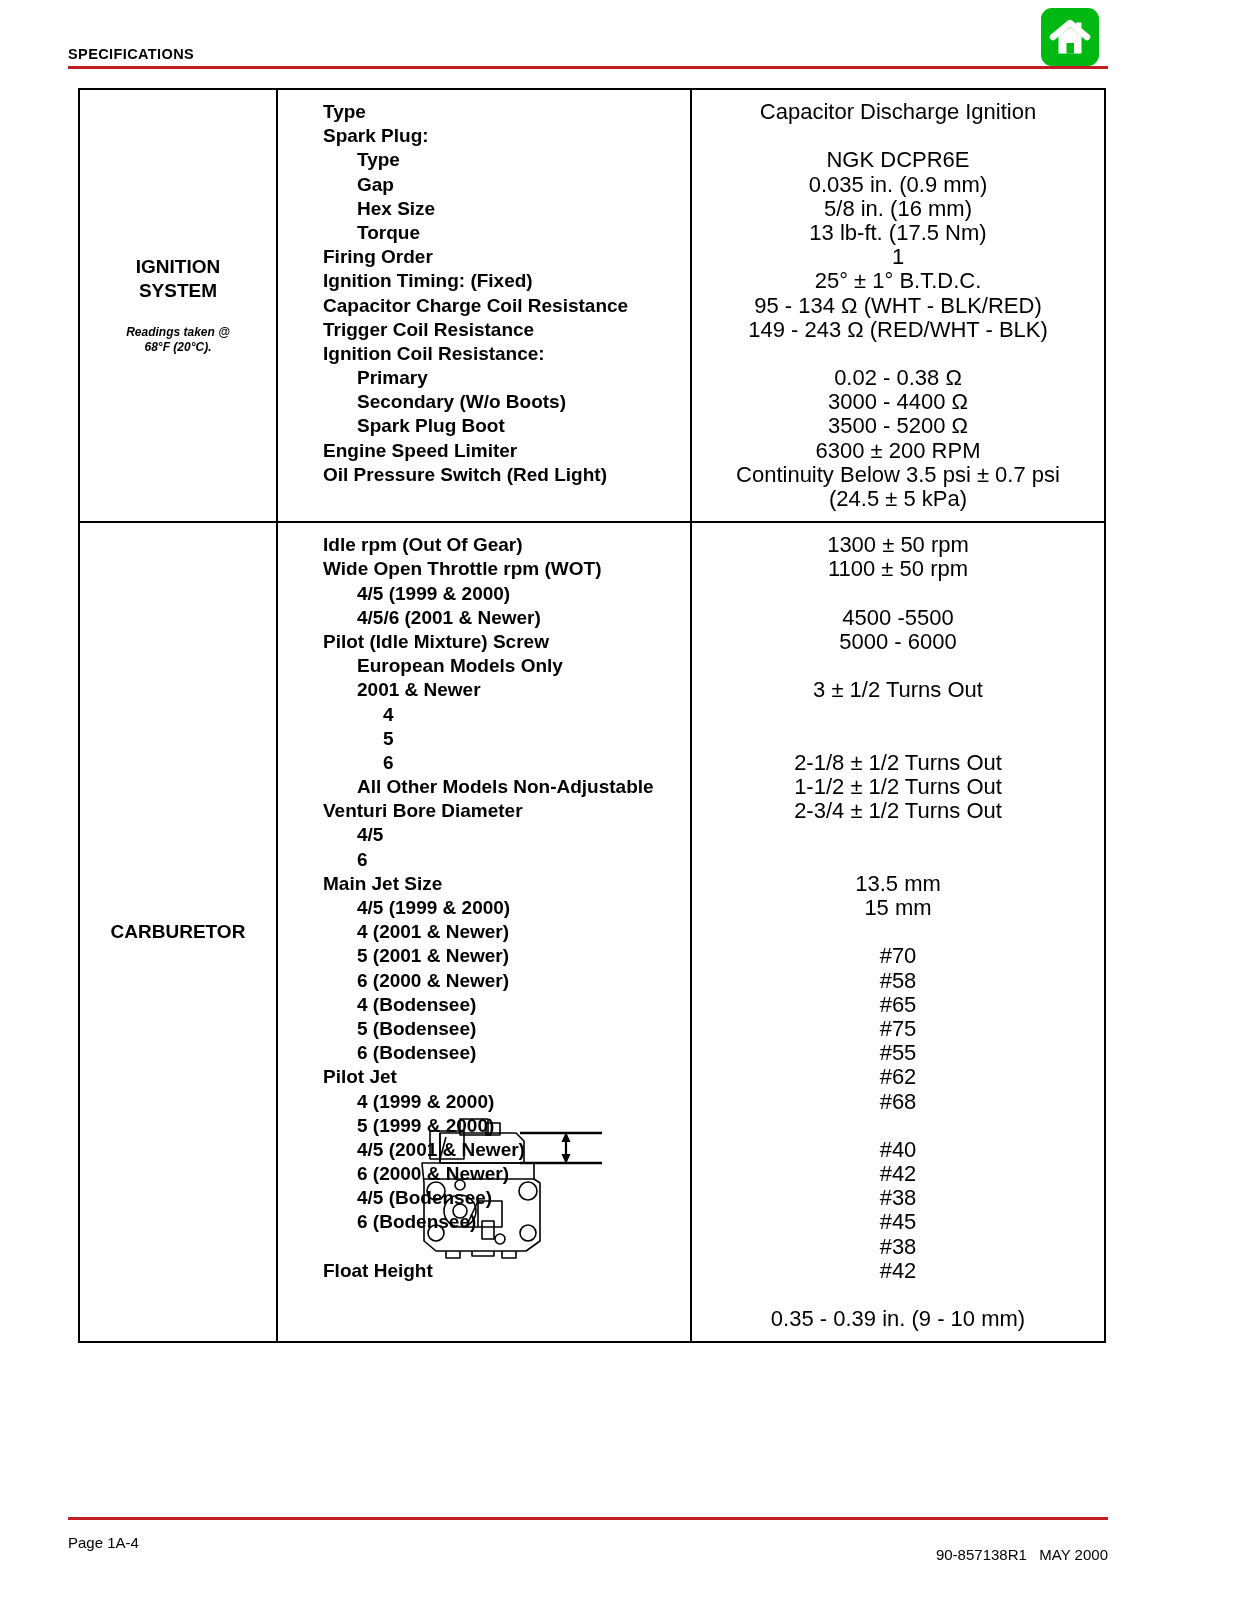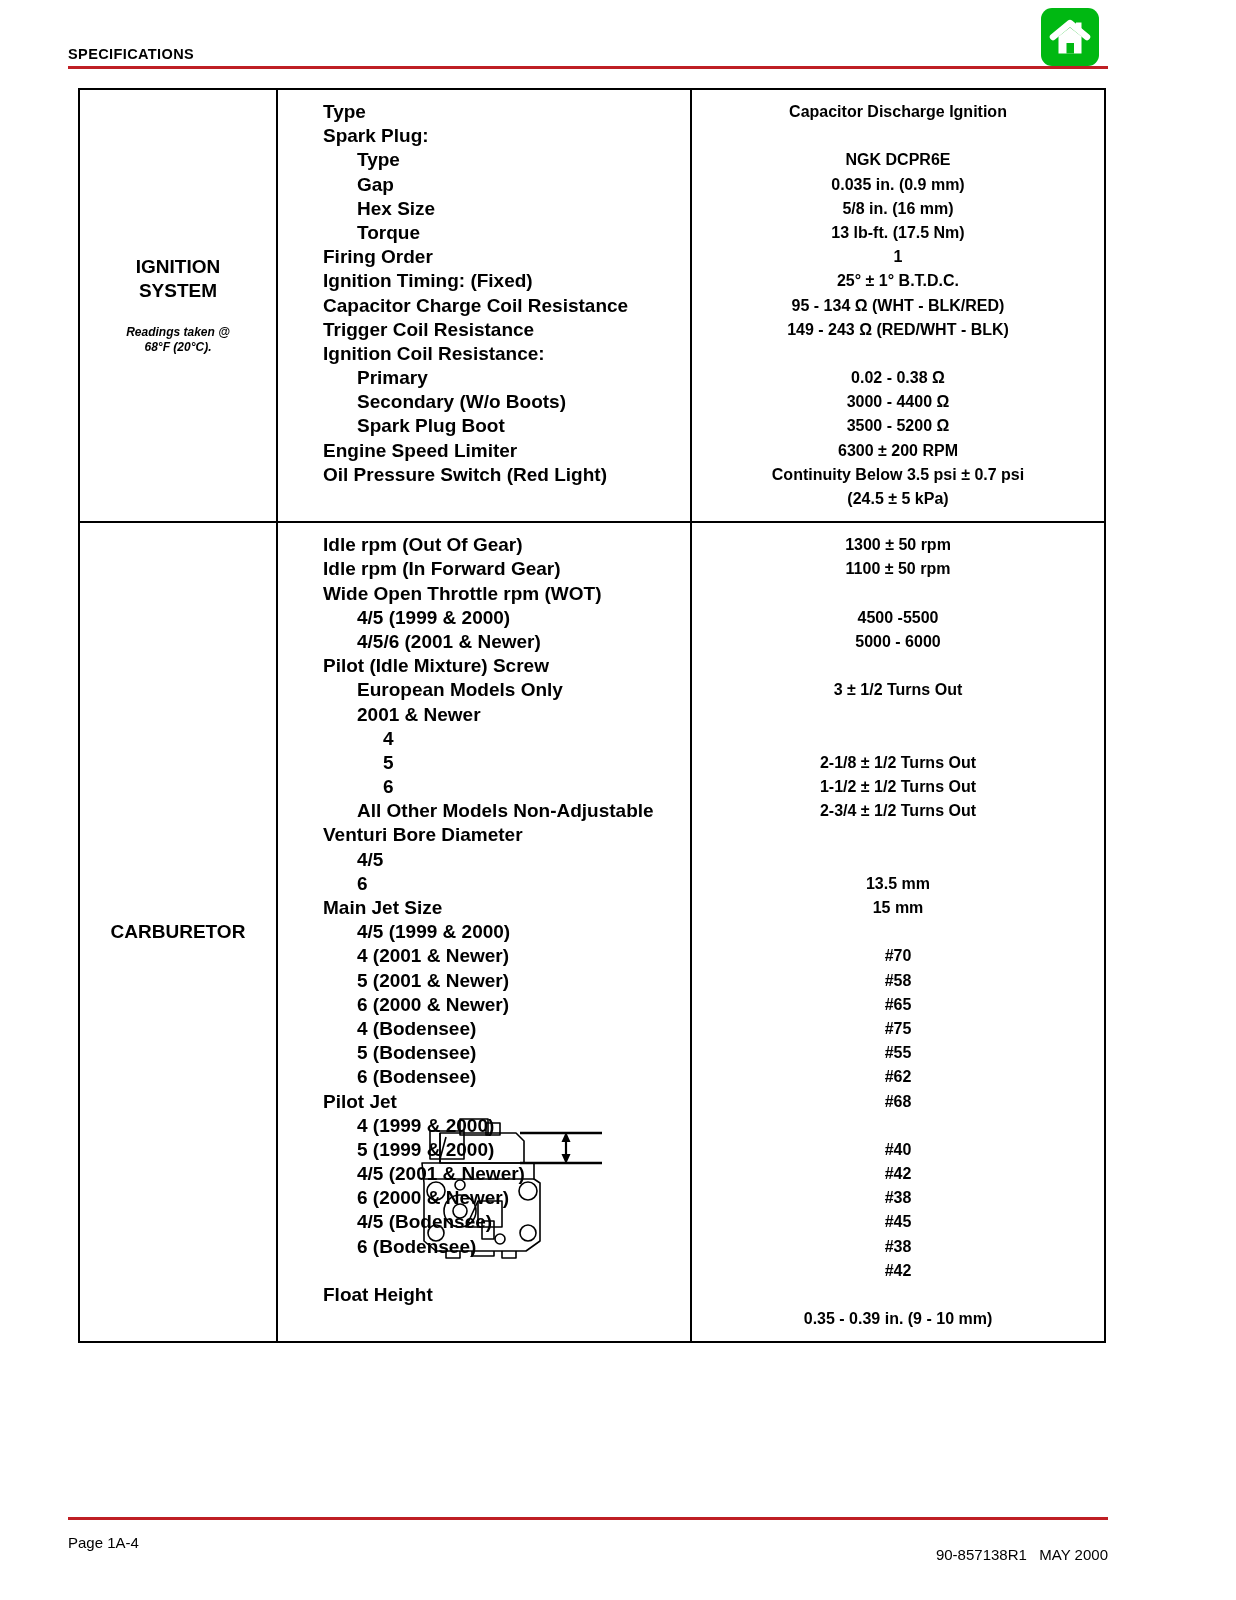--- a/index.html
+++ b/index.html
@@ -142,22 +142,22 @@
     line-height: 24.2px;
     height: 24.2px;
     white-space: pre;
     margin-left: 37px;
   }
   .row.blank { font-weight: normal; }
   .ind1 { padding-left: 34px; }
   .ind2 { padding-left: 60px; }
 
   .vrow {
-    font-size: 16px;
-    font-weight: bold;
+    font-size: 22px;
+    font-weight: normal;
     line-height: 24.2px;
     height: 24.2px;
     white-space: pre;
   }
 
   
   .carb-figure {
     position: absolute;
     left: 416px;
     top: 1101px;
@@ -236,21 +236,20 @@
   </div>
 
   <div class="section">
     <div class="col-category">
       <div class="cat-title">
         <span>CARBURETOR</span>
       </div>
     </div>
     <div class="col-items">
         <div class="row">Idle rpm (Out Of Gear)</div>
-        <div class="row">Idle rpm (In Forward Gear)</div>
         <div class="row">Wide Open Throttle rpm (WOT)</div>
         <div class="row ind1">4/5 (1999 &amp; 2000)</div>
         <div class="row ind1">4/5/6 (2001 &amp; Newer)</div>
         <div class="row">Pilot (Idle Mixture) Screw</div>
         <div class="row ind1">European Models Only</div>
         <div class="row ind1">2001 &amp; Newer</div>
         <div class="row ind2">4</div>
         <div class="row ind2">5</div>
         <div class="row ind2">6</div>
         <div class="row ind1">All Other Models Non-Adjustable</div>

